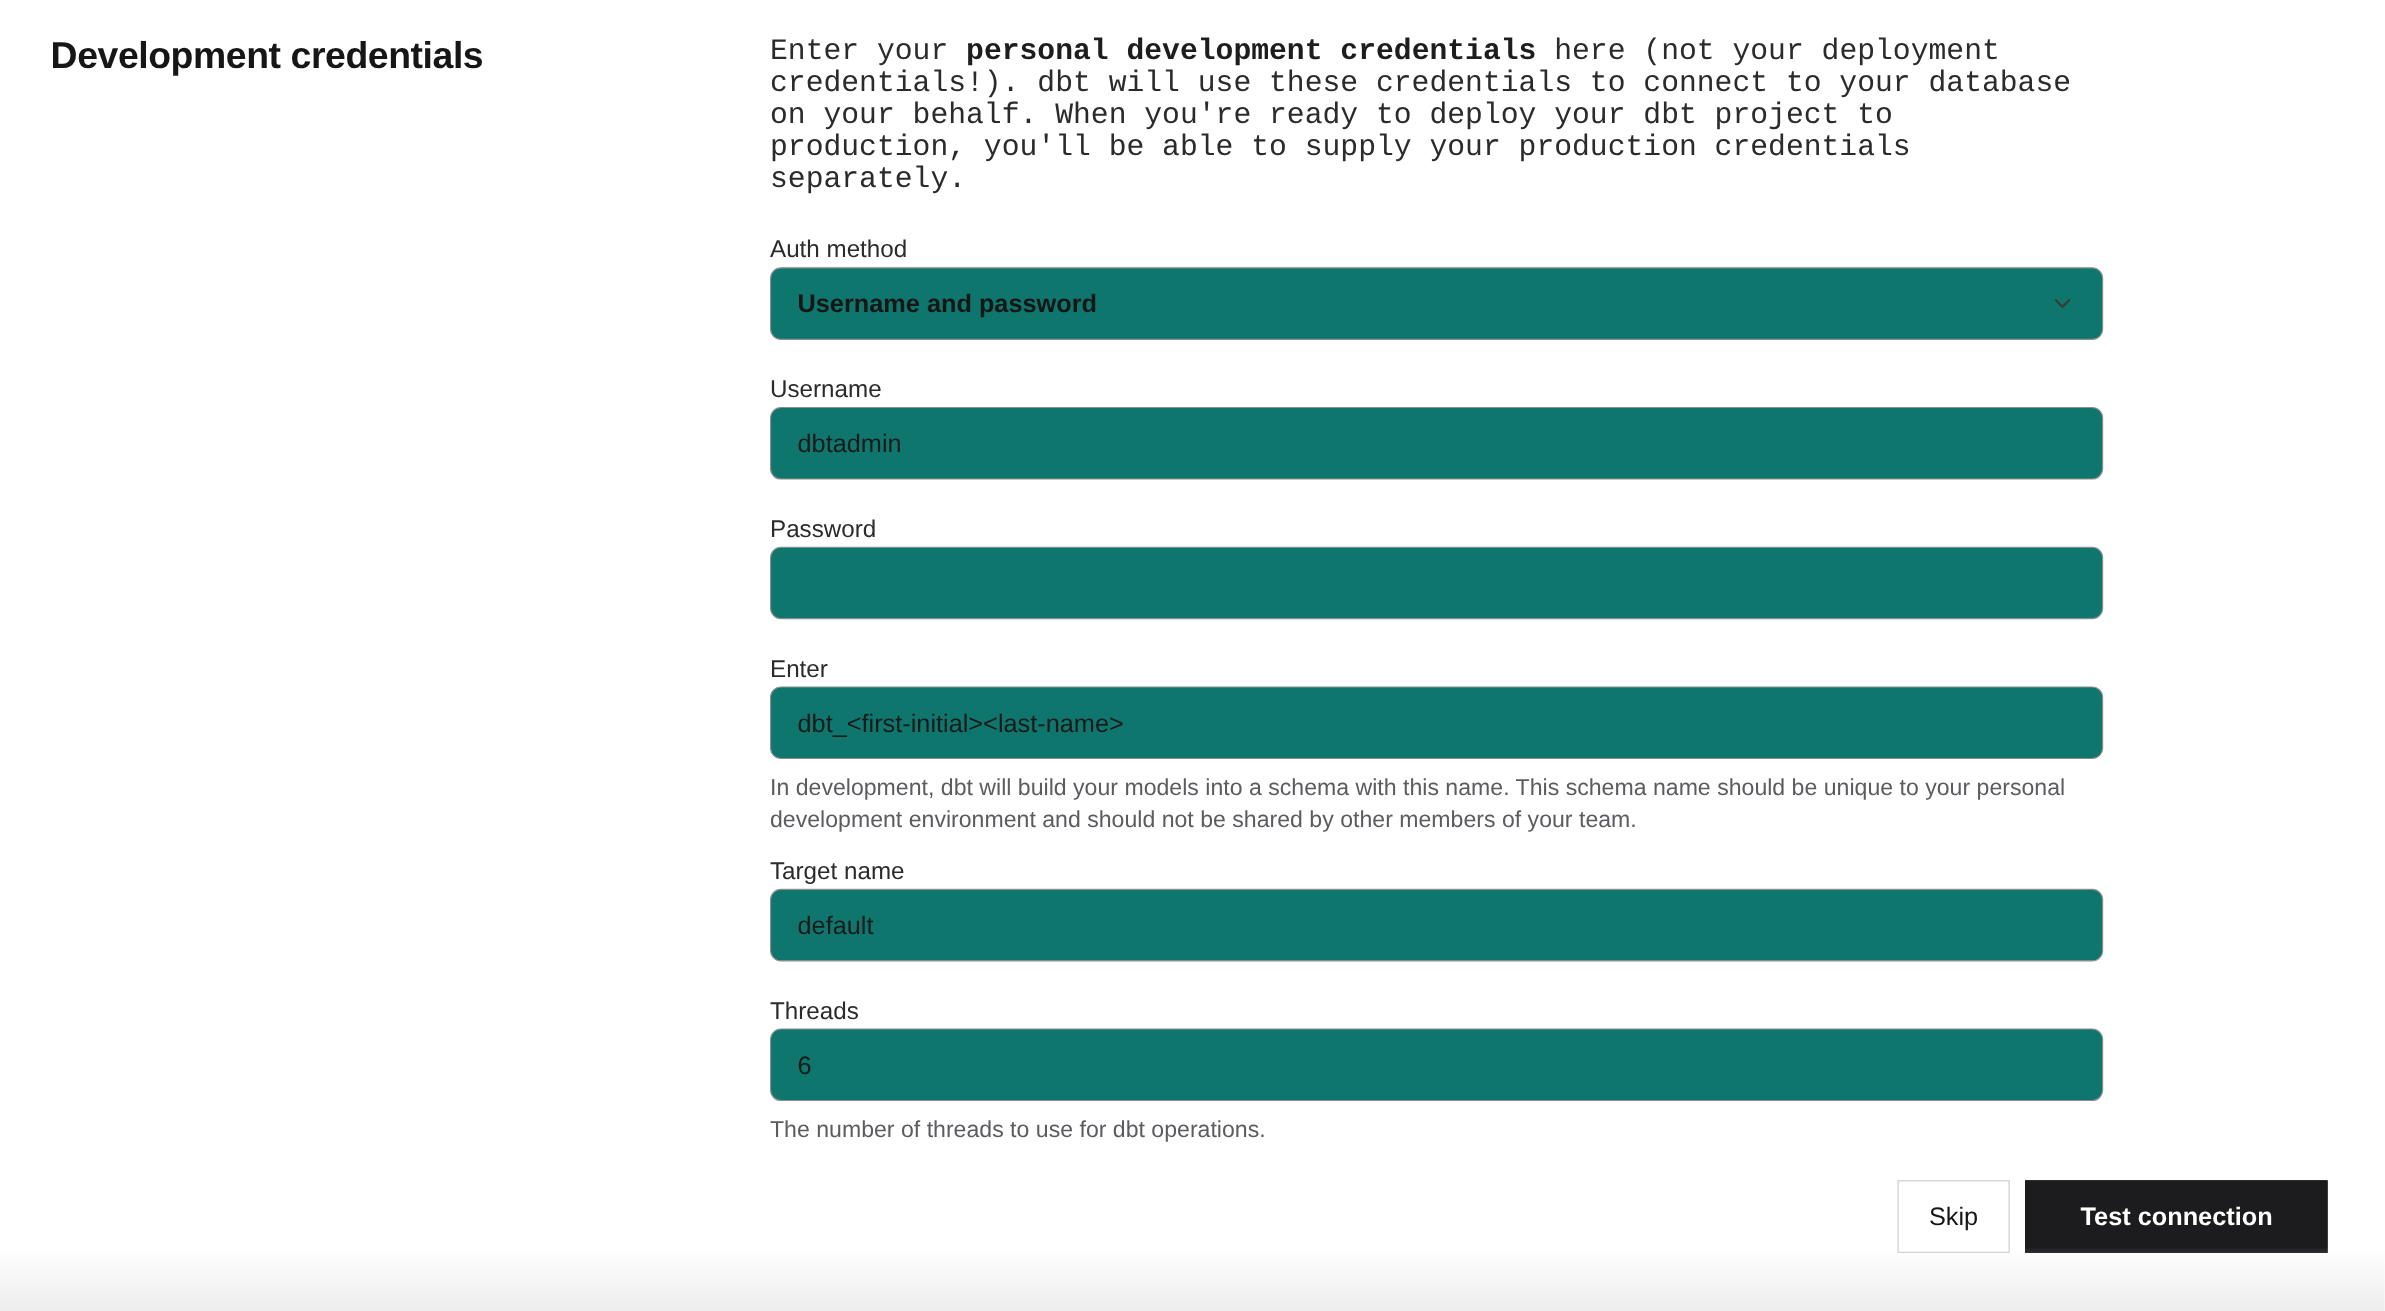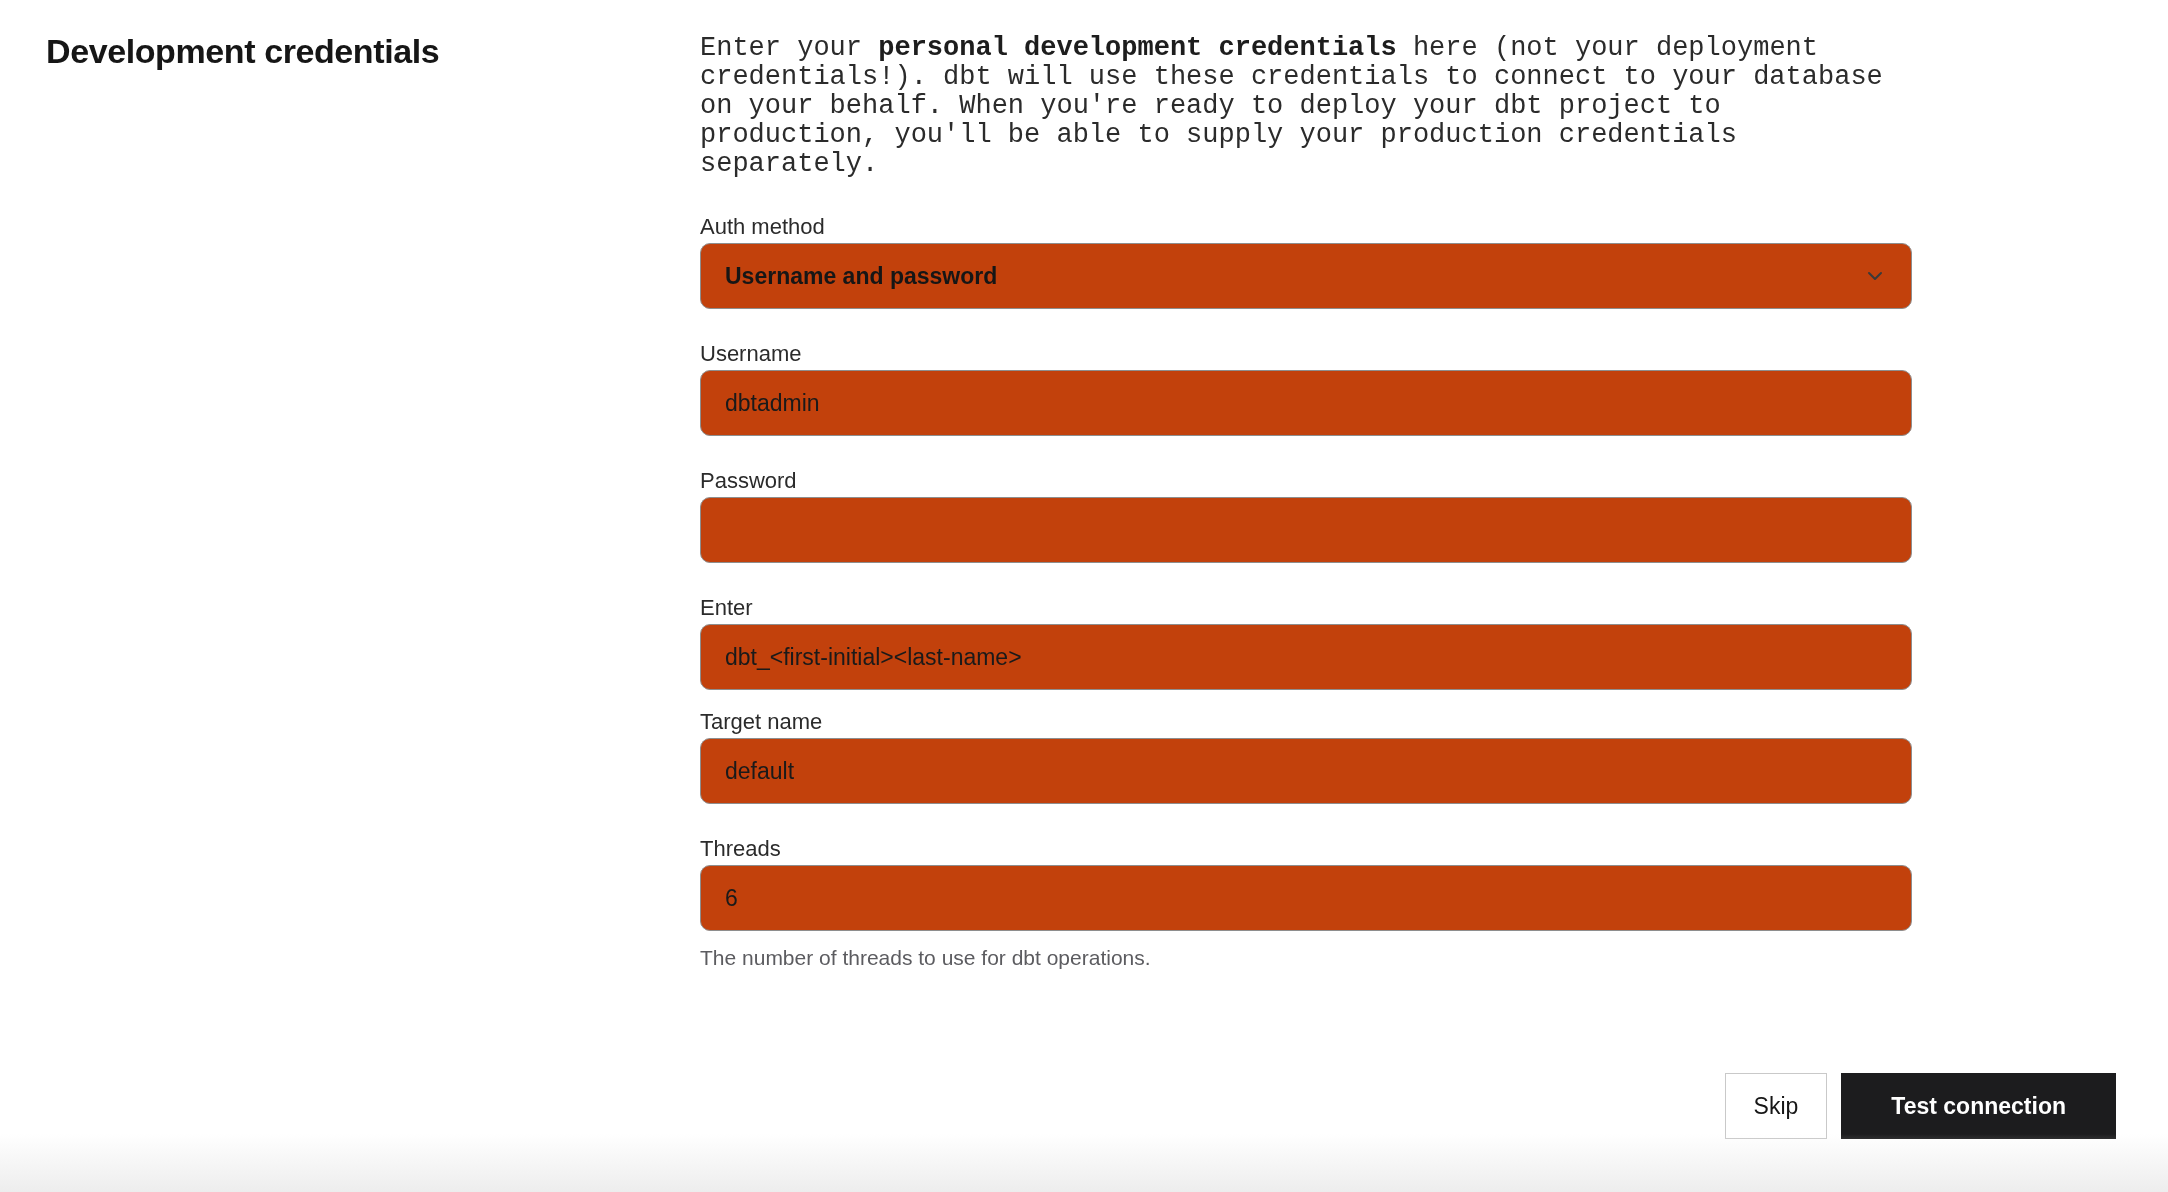--- a/index.html
+++ b/index.html
@@ -51,21 +51,21 @@
     line-height: 23px;
     font-weight: 500;
     color: #2b2b2b;
     margin-bottom: 5px;
   }
   .control {
     width: 100%;
     height: 66px;
     border: 1px solid #8e8e8e;
     border-radius: 10px;
-    background: #c2410c;
+    background: #0f766e;
     padding: 0 24px;
     font-size: 23px;
     color: #1a1a1a;
     font-family: "Liberation Sans", sans-serif;
     outline: none;
   }
   .select-control {
     display: flex;
     align-items: center;
     justify-content: space-between;
@@ -154,20 +154,21 @@
     </div>
 
     <div class="field">
       <label class="field-label">Password</label>
       <input class="control" type="password" value="" style="">
     </div>
 
     <div class="field has-help">
       <label class="field-label">Enter</label>
       <input class="control" type="text" value="dbt_&lt;first-initial&gt;&lt;last-name&gt;" style="">
+      <div class="help-text">In development, dbt will build your models into a schema with this name. This schema name should be unique to your personal development environment and should not be shared by other members of your team.</div>
     </div>
 
     <div class="field">
       <label class="field-label">Target name</label>
       <input class="control" type="text" value="default" style="">
     </div>
 
     <div class="field has-help">
       <label class="field-label">Threads</label>
       <input class="control" type="text" value="6" style="">

